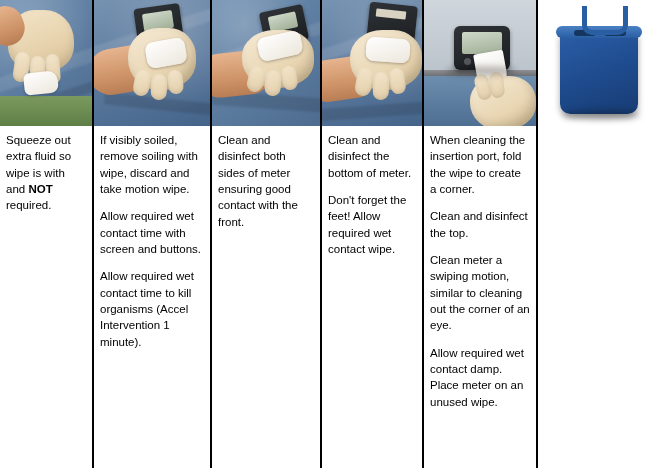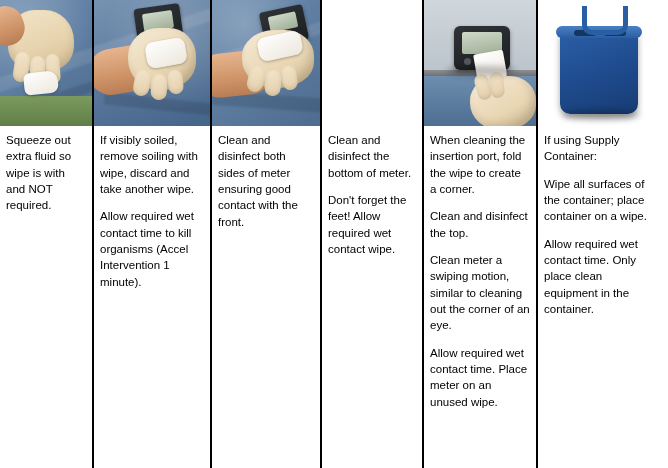--- a/index.html
+++ b/index.html
@@ -44,21 +44,21 @@
     color: #000000;
     flex: 1 1 auto;
     overflow: hidden;
   }
   .caption p {
     margin: 0 0 11px 0;
   }
   .caption p:last-child {
     margin-bottom: 0;
   }
-  b { font-weight: normal; }
+  b { font-weight: bold; }
 
   
   .bg {
     position: absolute;
     left: 0; top: 0; right: 0; bottom: 0;
   }
   .bg-drape-blue {
     background:
       radial-gradient(circle at 30% 20%, rgba(255,255,255,0.22), rgba(255,255,255,0) 55%),
       linear-gradient(140deg, #6f8fb0 0%, #5f7fa3 40%, #4d6c90 100%);
@@ -199,21 +199,22 @@
       <div class="meter-screen" style="left:49px;top:12px;width:30px;height:18px;transform:rotate(-8deg);"></div>
       <div class="meter-btn" style="left:54px;top:34px;width:7px;height:7px;"></div>
       <div class="meter-btn" style="left:68px;top:33px;width:7px;height:7px;"></div>
       <div class="glove2" style="left:34px;top:28px;width:68px;height:62px;"></div>
       <div class="finger" style="left:40px;top:70px;width:16px;height:26px;transform:rotate(10deg);"></div>
       <div class="finger" style="left:57px;top:74px;width:16px;height:26px;transform:rotate(3deg);"></div>
       <div class="finger" style="left:74px;top:70px;width:15px;height:24px;transform:rotate(-6deg);"></div>
       <div class="wipe" style="left:52px;top:40px;width:40px;height:26px;border-radius:8px;transform:rotate(-10deg);"></div>
     </div>
     <div class="caption">
-      <p>If visibly soiled, remove soiling with wipe, discard and take another wipe.</p>
+      <p>If visibly soiled, remove soiling with wipe, discard and take motion wipe.</p>
+      <p>Allow required wet contact time with screen and buttons.</p>
       <p>Allow required wet contact time to kill organisms (Accel Intervention 1 minute).</p>
     </div>
   </div>
 
   <div class="col" style="width:110px;">
     <div class="photo">
       <div class="bg bg-drape-blue"></div>
       <div class="drape-fold" style="left:-10px;top:36px;width:150px;height:12px;"></div>
       <div class="drape-fold dark" style="left:0;top:96px;width:150px;height:14px;transform:rotate(4deg);"></div>
       <div class="arm" style="left:-14px;top:52px;width:74px;height:44px;transform:rotate(-6deg);"></div>
@@ -223,21 +224,21 @@
       <div class="finger" style="left:36px;top:66px;width:16px;height:26px;transform:rotate(12deg);"></div>
       <div class="finger" style="left:53px;top:70px;width:16px;height:26px;transform:rotate(4deg);"></div>
       <div class="finger" style="left:70px;top:66px;width:15px;height:24px;transform:rotate(-8deg);"></div>
       <div class="wipe" style="left:46px;top:34px;width:44px;height:24px;border-radius:8px;transform:rotate(-12deg);"></div>
     </div>
     <div class="caption">
       <p>Clean and disinfect both sides of meter ensuring good contact with the front.</p>
     </div>
   </div>
 
-  <div class="col" style="width:102px;align-items:flex-end;">
+  <div class="col" style="width:102px;">
     <div class="photo">
       <div class="bg bg-drape-blue2"></div>
       <div class="drape-fold" style="left:-20px;top:30px;width:160px;height:12px;"></div>
       <div class="drape-fold dark" style="left:-10px;top:104px;width:160px;height:12px;transform:rotate(-4deg);"></div>
       <div class="arm" style="left:-16px;top:58px;width:70px;height:42px;transform:rotate(-8deg);"></div>
       <div class="meter" style="left:46px;top:4px;width:48px;height:40px;transform:rotate(6deg);"></div>
       <div class="strip" style="left:54px;top:10px;width:30px;height:8px;transform:rotate(6deg);"></div>
       <div class="meter-btn" style="left:52px;top:34px;width:6px;height:6px;background:#3a3d40;"></div>
       <div class="meter-btn" style="left:82px;top:36px;width:6px;height:6px;background:#3a3d40;"></div>
       <div class="glove2" style="left:28px;top:30px;width:72px;height:60px;"></div>
@@ -265,34 +266,29 @@
       <div class="wipe" style="left:52px;top:52px;width:30px;height:36px;border-radius:2px 2px 14px 2px;transform:rotate(-10deg);"></div>
       <div class="glove2" style="left:46px;top:76px;width:66px;height:54px;"></div>
       <div class="finger" style="left:52px;top:74px;width:14px;height:26px;transform:rotate(-16deg);"></div>
       <div class="finger" style="left:66px;top:72px;width:14px;height:26px;transform:rotate(-6deg);"></div>
       <div class="shadow" style="left:22px;top:66px;width:70px;height:10px;"></div>
     </div>
     <div class="caption">
       <p>When cleaning the insertion port, fold the wipe to create a corner.</p>
       <p>Clean and disinfect the top.</p>
       <p>Clean meter a swiping motion, similar to cleaning out the corner of an eye.</p>
-      <p>Allow required wet contact time. Place meter on an unused wipe.</p>
+      <p>Allow required wet contact damp. Place meter on an unused wipe.</p>
     </div>
   </div>
 
   <div class="col" style="width:124px;">
     <div class="photo" style="background:#ffffff;">
       <div class="bg" style="background:#ffffff;"></div>
       <div class="bin" style="left:22px;top:30px;width:78px;height:84px;"></div>
       <div class="bin-lip" style="left:18px;top:26px;width:86px;height:12px;"></div>
       <div class="bin-slot" style="left:36px;top:30px;width:22px;height:6px;"></div>
       <div class="bin-slot" style="left:66px;top:30px;width:22px;height:6px;"></div>
       <div class="bin-handle" style="left:44px;top:6px;width:36px;height:24px;border-color:#2a5ea3;"></div>
       <div class="shadow" style="left:24px;top:110px;width:78px;height:10px;"></div>
     </div>
-    <div class="caption">
-      <p>If using Supply Container:</p>
-      <p>Wipe all surfaces of the container; place container on a wipe.</p>
-      <p>Allow required wet contact time.  Only place clean equipment in the container.</p>
-    </div>
   </div>
 
 </div>
 
 </body></html>

